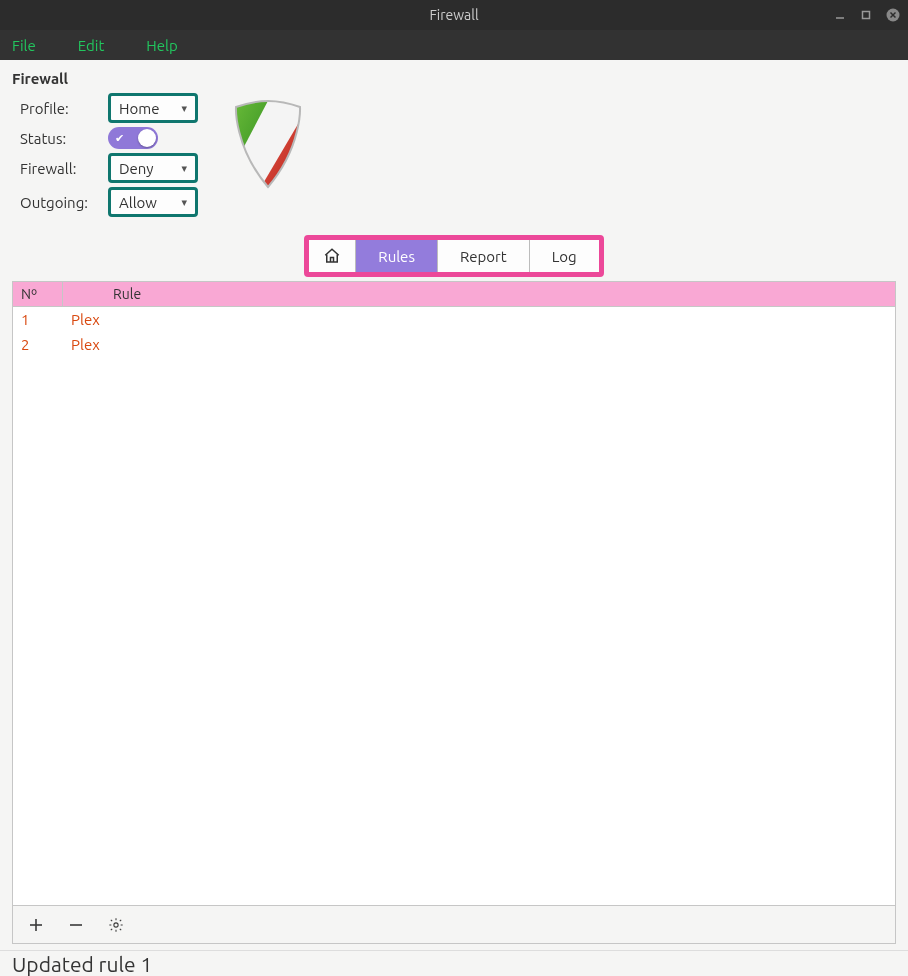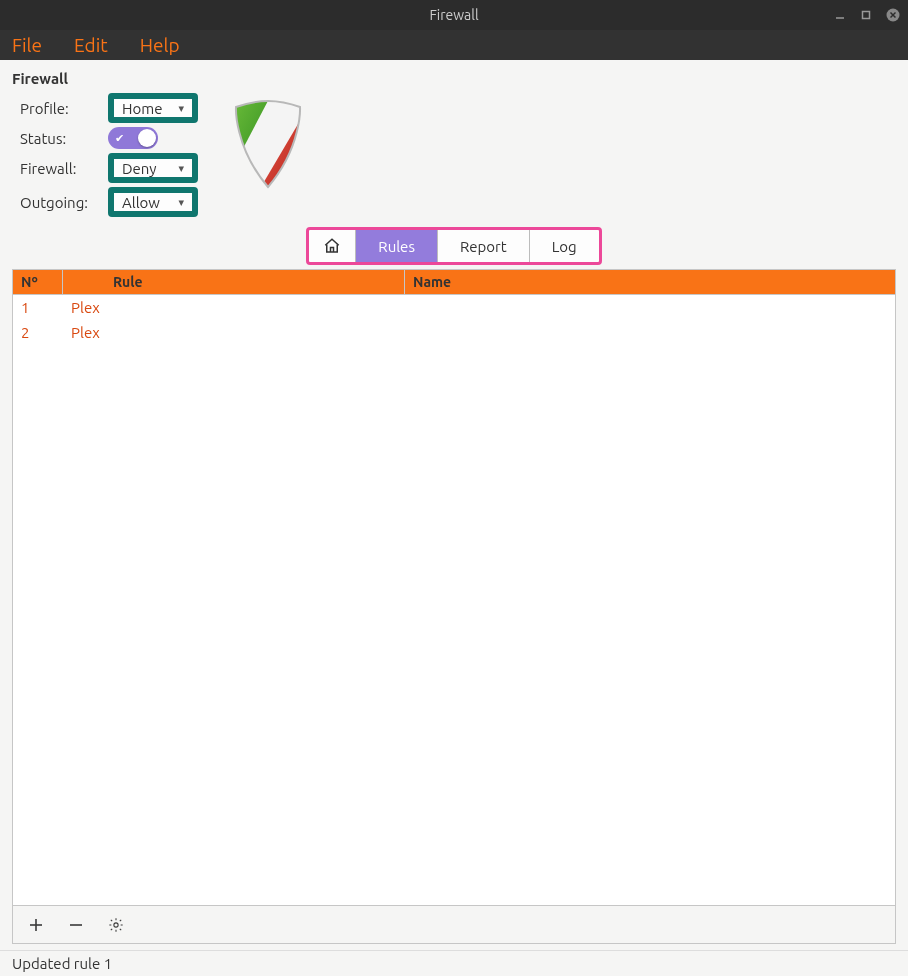--- a/index.html
+++ b/index.html
@@ -36,57 +36,58 @@
     gap: 14px;
     align-items: center;
     color: #999;
   }
   .titlebar-controls span { cursor: pointer; }
   .win-btn svg { display: block; }
   
   .menubar {
     height: 30px;
     background: #323232;
-    color: #f97316;
+    color: #22c55e;
     display: flex;
     align-items: center;
     padding: 0 8px;
-    gap: 24px;
-    font-size: 19px;
+    gap: 34px;
+    font-size: 15px;
   }
   .menubar-item { cursor: pointer; padding: 2px 4px; }
   
   .content {
     flex: 1;
     display: flex;
     flex-direction: column;
     padding: 10px 12px 0 12px;
   }
   .section-label {
     font-weight: bold;
     margin-bottom: 6px;
     font-size: 15px;
   }
   .settings-row {
     display: flex;
     align-items: flex-start;
     gap: 30px;
+    margin-bottom: 8px;
     padding-left: 8px;
   }
   .form-grid {
     display: grid;
     grid-template-columns: 80px 90px;
     row-gap: 4px;
     column-gap: 8px;
     align-items: center;
   }
   .form-label { text-align: left; }
   .dropdown {
     height: 30px;
-    border: 6px solid #0f766e;
+    border: 3px solid #0f766e;
     border-radius: 4px;
     background: #fdfdfd;
     display: flex;
     align-items: center;
     justify-content: space-between;
     padding: 0 8px;
     font-size: 15px;
     cursor: pointer;
   }
   .dropdown .chev {
@@ -125,21 +126,21 @@
   .shield { width: 80px; height: 95px; margin-top: 4px; }
   
   .tabs-row {
     display: flex;
     justify-content: center;
     margin-top: 10px;
     margin-bottom: 4px;
   }
   .tabs {
     display: flex;
-    border: 3px solid #ec4899;
+    border: 5px solid #ec4899;
     border-radius: 4px;
     overflow: hidden;
     background: #fdfdfd;
   }
   .tab {
     padding: 6px 22px;
     font-size: 15px;
     cursor: pointer;
     border-right: 1px solid #bcbcbc;
     display: flex;
@@ -157,23 +158,23 @@
   .table-wrap {
     flex: 1;
     border: 1px solid #c6c6c6;
     background: #fff;
     display: flex;
     flex-direction: column;
     min-height: 0;
   }
   .thead {
     display: flex;
-    background: #f97316;
+    background: #f9a8d4;
     border-bottom: 1px solid #c6c6c6;
-    font-weight: bold;
+    font-weight: normal;
     font-size: 14px;
   }
   .th, .td {
     padding: 4px 8px;
     border-right: 1px solid #c6c6c6;
     overflow: hidden;
     white-space: nowrap;
   }
   .th:last-child, .td:last-child { border-right: none; flex: 1; }
   .col-no  { width: 50px; }
@@ -203,21 +204,21 @@
     display: flex; align-items: center; justify-content: center;
     cursor: pointer;
     color: #3a3a3a;
   }
   
   .statusbar {
     height: 26px;
     display: flex;
     align-items: center;
     padding: 0 12px;
-    font-size: 15px;
+    font-size: 21px;
     border-top: 1px solid #ddd;
     margin-top: 6px;
   }
 </style>
 </head>
 <body>
 
 <div class="titlebar">
   <div class="titlebar-title">Firewall</div>
   <div class="titlebar-controls">
@@ -316,21 +317,20 @@
       <div class="tab active">Rules</div>
       <div class="tab">Report</div>
       <div class="tab">Log</div>
     </div>
   </div>
 
   <div class="table-wrap">
     <div class="thead">
       <div class="th col-no">Nº</div>
       <div class="th col-rule">Rule</div>
-      <div class="th col-name">Name</div>
     </div>
     <div class="tbody">
       <div class="trow orange">
         <div class="td col-no">1</div>
         <div class="td col-name">Plex</div>
       </div>
       <div class="trow orange">
         <div class="td col-no">2</div>
         <div class="td col-name">Plex</div>
       </div>

